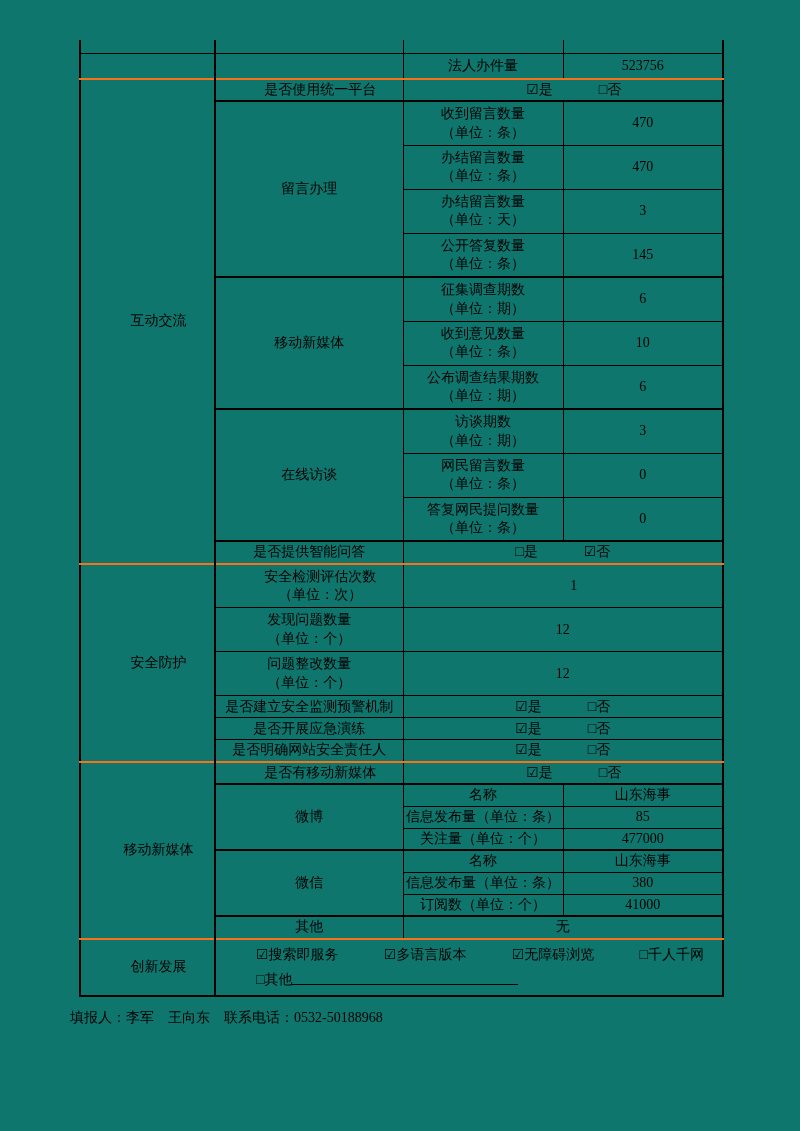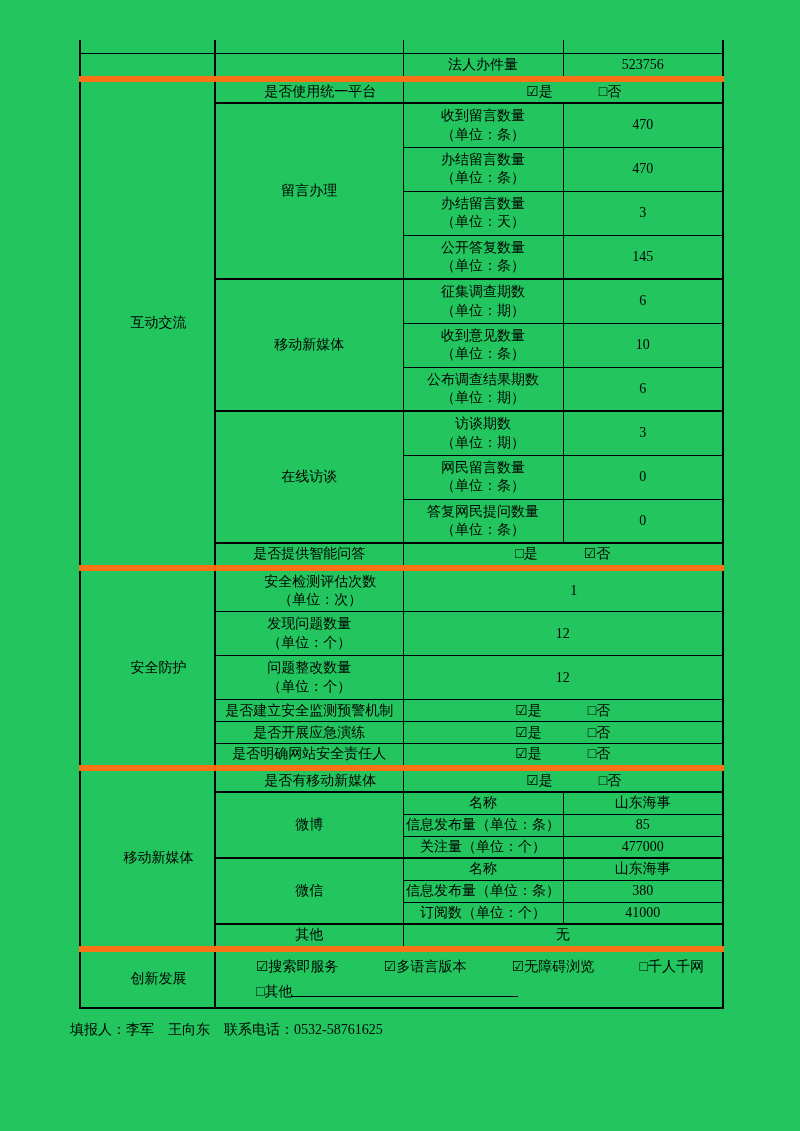--- a/index.html
+++ b/index.html
@@ -1,19 +1,19 @@
 <!DOCTYPE html>
 <html><head>
 <meta charset="utf-8">
 <style>
   html,body{margin:0;padding:0;background:#e9e9e9;}
   .page{
     position:relative;
     width:800px;height:1131px;
-    background:#22c55e;
+    background:#0f766e;
     font-family:"Liberation Serif","DejaVu Sans",serif;
     color:#000;
     overflow:hidden;
   }
   table.report{
     border-collapse:collapse;
     table-layout:fixed;
     margin:40px 0 0 79px;
     width:643px;
     border:2px solid #000;
@@ -25,21 +25,21 @@
   col.c3{width:160px}
   col.c4{width:160px}
   td{
     border:1px solid #000;
     text-align:center;
     vertical-align:middle;
     padding:1px 2px;
     line-height:1.32;
   }
   td.cell-c1{border-right:2px solid #000;}
-  tr.sec > td{border-top:6px solid #f97316;padding-left:24px;}
+  tr.sec > td{border-top:2px solid #f97316;padding-left:24px;}
   tr.grp > td{border-top:2px solid #000;}
   tr.h1{height:22px}
   tr.h2{height:44px}
   tr.h-sliver{height:13px}
   tr.h-top{height:26px}
   tr.h-innov{height:52px}
   tr.h-sliver td{border-top:none;}
   .yn{display:flex;justify-content:center;gap:46px;}
   .cb{white-space:nowrap;}
   .innov-wrap{padding:5px 16px 4px 16px;text-align:left;}
@@ -280,17 +280,17 @@
           <span class="uline"></span>
         </div>
       </div>
     </td>
   </tr>
 </tbody>
     </table>
 
 <div class="footer">
   <div class="footer-row">
-    <span class="footer-left">填报人：李军　王向东　联系电话：0532-58761625</span>
+    <span class="footer-left">填报人：李军　王向东　联系电话：0532-50188968</span>
   </div>
 </div>
 
 </div>
 
 </body></html>

